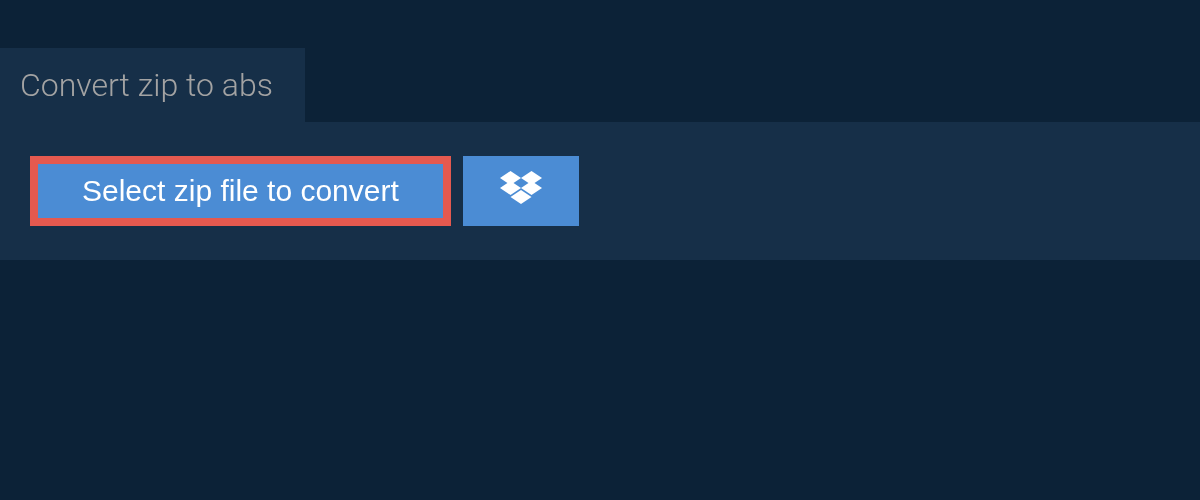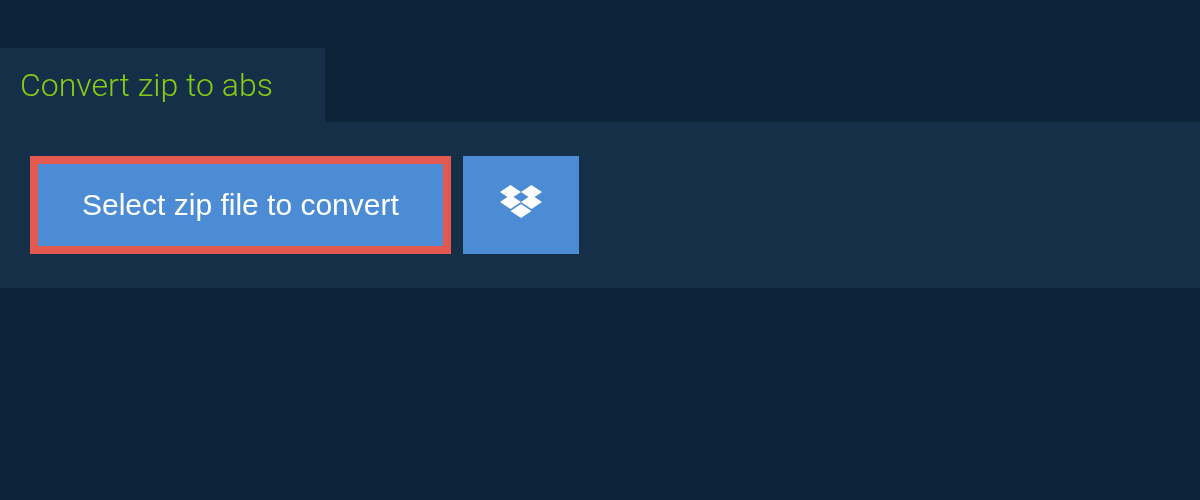--- a/index.html
+++ b/index.html
@@ -13,44 +13,44 @@
       background: #0c2237;
       font-family: -apple-system, BlinkMacSystemFont, "Segoe UI", Roboto, sans-serif;
       overflow: hidden;
     }
     .tab-container {
       margin-top: 48px;
     }
     .tab {
       display: inline-block;
       background: #162f48;
-      color: #84cc16;
+      color: #a3a3a3;
       font-size: 32px;
       font-weight: 300;
-      padding: 18px 52px 18px 20px;
+      padding: 18px 32px 18px 20px;
     }
     .panel {
       background: #162f48;
       padding: 34px 30px;
     }
     .button-row {
       display: flex;
       gap: 12px;
     }
     .select-button-wrap {
       border: 8px solid #e4594f;
       background: #e4594f;
       display: inline-block;
     }
     .select-button {
       background: #4b8cd4;
       color: #ffffff;
       font-size: 30px;
       font-weight: 300;
-      padding: 24px 44px;
+      padding: 10px 44px;
       border: none;
       cursor: pointer;
       display: block;
     }
     .dropbox-button {
       background: #4b8cd4;
       border: none;
       cursor: pointer;
       width: 116px;
       display: flex;

